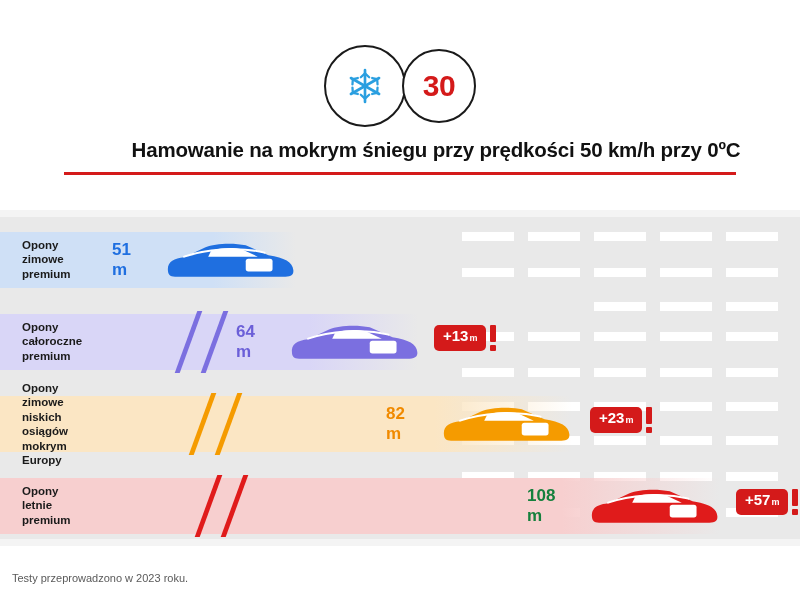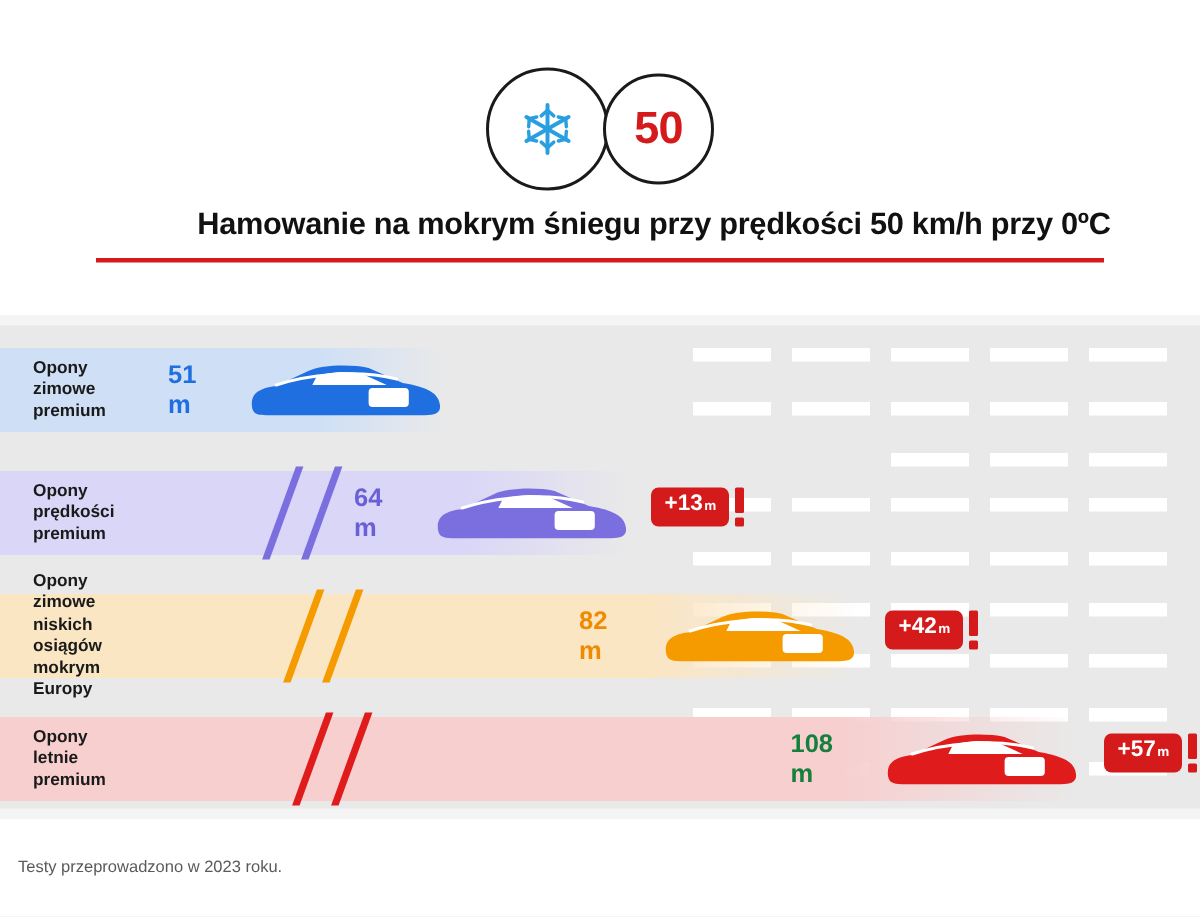--- a/index.html
+++ b/index.html
@@ -111,21 +111,21 @@
         <line x1="82" y1="68" x2="83" y2="54"></line>
           <line x1="82" y1="68" x2="69" y2="71"></line>
         <line x1="18" y1="68" x2="31" y2="71"></line>
           <line x1="18" y1="68" x2="17" y2="54"></line>
         <line x1="82" y1="32" x2="69" y2="29"></line>
           <line x1="82" y1="32" x2="83" y2="46"></line>
       </g>
     </svg>
   </div>
   <div class="circle c-speed">
-    <span class="val">50</span>
+    <span class="val">30</span>
   </div>
 </div>
 
 <div class="headline">Hamowanie na mokrym śniegu przy prędkości 50 km/h przy 0ºC</div>
 <div class="rule"></div>
 
 <div class="road">
   <div class="road-top-band"></div>
   <div class="road-bottom-band"></div>
 
@@ -191,21 +191,21 @@
       <path d="M70 22 C82 16 104 16 116 19 L140 30 L66 30 Z" fill="#ffffff"></path>
       <rect x="122" y="33" width="40" height="19" rx="4" fill="#ffffff"></rect>
       <path d="M30 30 C60 20 110 14 150 24" stroke="#ffffff" stroke-width="3" fill="none" stroke-linecap="round"></path>
     </svg>
   </div>
 
   <div class="lane" style="top:104px;">
     <div class="bar" style="width:418px;background:linear-gradient(90deg,#d9d6f7 0%, #d9d6f7 74%, rgba(217,214,247,0) 100%);"></div>
     <div class="slash" style="left:186px;top:-3px;background:#7b6fe0;"></div>
     <div class="slash" style="left:212px;top:-3px;background:#7b6fe0;"></div>
-    <div class="label">Opony prędkości
+    <div class="label">Opony całoroczne
 premium</div>
     <div class="dist" style="left:236px;color:#6b5fd8;">64 m</div>
     <svg class="car" style="left:288px;top:4px;width:134px;height:48px;" viewBox="0 0 200 70">
       <path d="M6 52 C4 38 14 33 30 31 L62 16 C75 10 104 9 122 13 L156 28 C180 32 192 38 193 50 C194 58 188 60 178 60 L20 60 C10 60 7 58 6 52 Z" fill="#7b6fe0"></path>
       <path d="M70 22 C82 16 104 16 116 19 L140 30 L66 30 Z" fill="#ffffff"></path>
       <rect x="122" y="33" width="40" height="19" rx="4" fill="#ffffff"></rect>
       <path d="M30 30 C60 20 110 14 150 24" stroke="#ffffff" stroke-width="3" fill="none" stroke-linecap="round"></path>
     </svg>
     <div class="badge" style="left:434px;top:11px;">
       <div class="pill">
@@ -227,21 +227,21 @@
 osiągów mokrym Europy</div>
     <div class="dist" style="left:386px;color:#f08a00;">82 m</div>
     <svg class="car" style="left:440px;top:4px;width:134px;height:48px;" viewBox="0 0 200 70">
       <path d="M6 52 C4 38 14 33 30 31 L62 16 C75 10 104 9 122 13 L156 28 C180 32 192 38 193 50 C194 58 188 60 178 60 L20 60 C10 60 7 58 6 52 Z" fill="#f59b00"></path>
       <path d="M70 22 C82 16 104 16 116 19 L140 30 L66 30 Z" fill="#ffffff"></path>
       <rect x="122" y="33" width="40" height="19" rx="4" fill="#ffffff"></rect>
       <path d="M30 30 C60 20 110 14 150 24" stroke="#ffffff" stroke-width="3" fill="none" stroke-linecap="round"></path>
     </svg>
     <div class="badge" style="left:590px;top:11px;">
       <div class="pill">
-        <span>+42</span>
+        <span>+23</span>
           <span class="unit">m</span>
       </div>
       <div class="bang">
           <div class="stem"></div>
           <div class="dot"></div>
         </div>
     </div>
   </div>
 
   <div class="lane" style="top:268px;">

